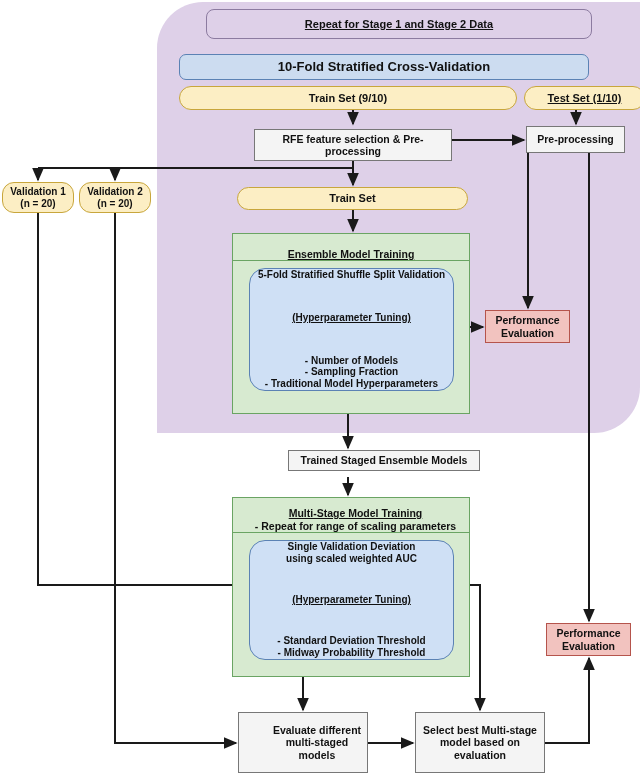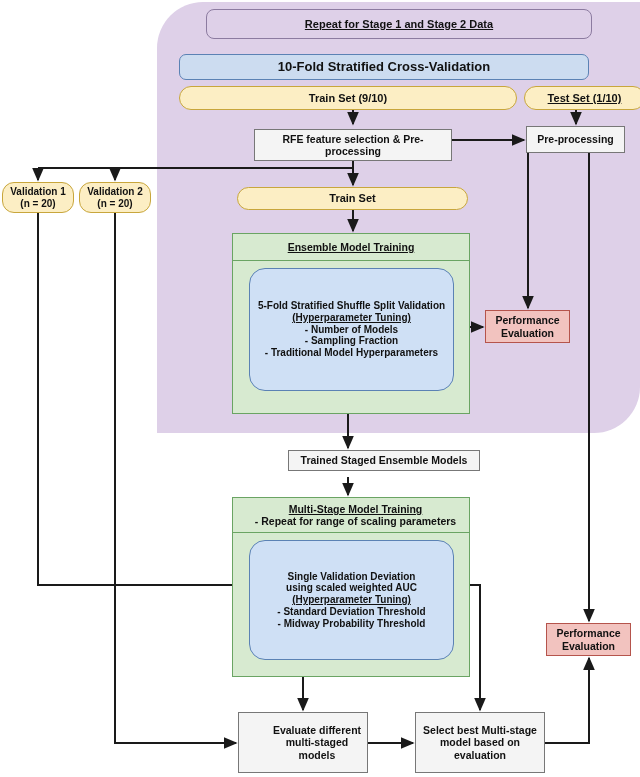--- a/index.html
+++ b/index.html
@@ -80,32 +80,33 @@
     font-size:11px;
     align-items:flex-start;
     padding-top:0;
   }
   .n-bluebox{
     background:#cfe0f5;
     border:1.6px solid #5b82b4;
     border-radius:16px;
     font-size:10px;
     flex-direction:column;
+    justify-content:space-between;
   }
   .n-red{
     background:#f2c3bf;
     border:1.6px solid #b5544c;
     font-size:10.5px;
   }
   .hdr{
     position:absolute;
     left:0;right:0;
     display:flex;
     align-items:center;
-    justify-content:center;
+    justify-content:flex-end;
     flex-direction:column;
     font-size:10.5px;
     font-weight:bold;
     color:#111;
   }
   .u{ text-decoration:underline; }
   .lines{ white-space:pre-line; }
 </style>
 </head>
 <body>

